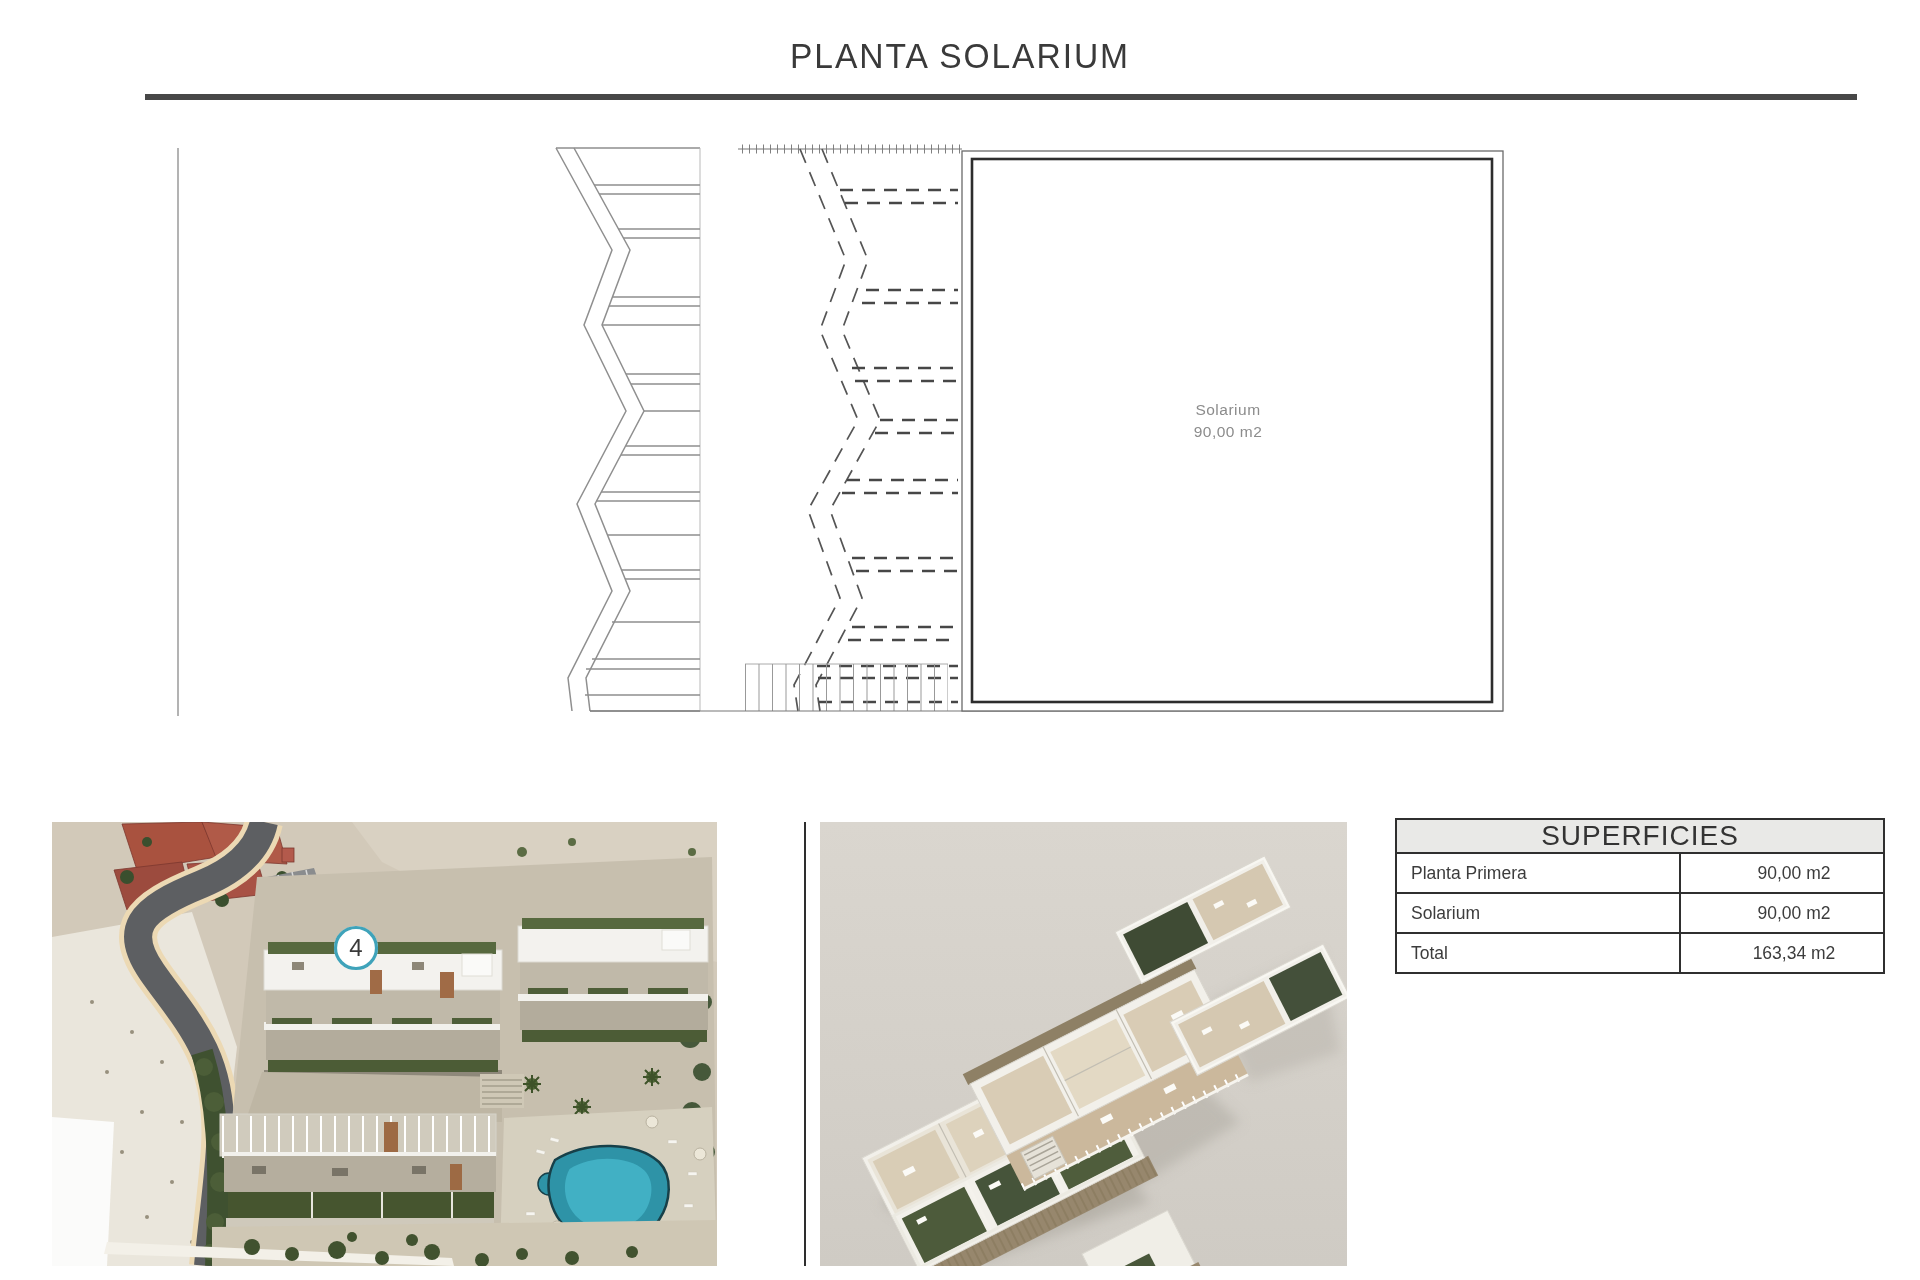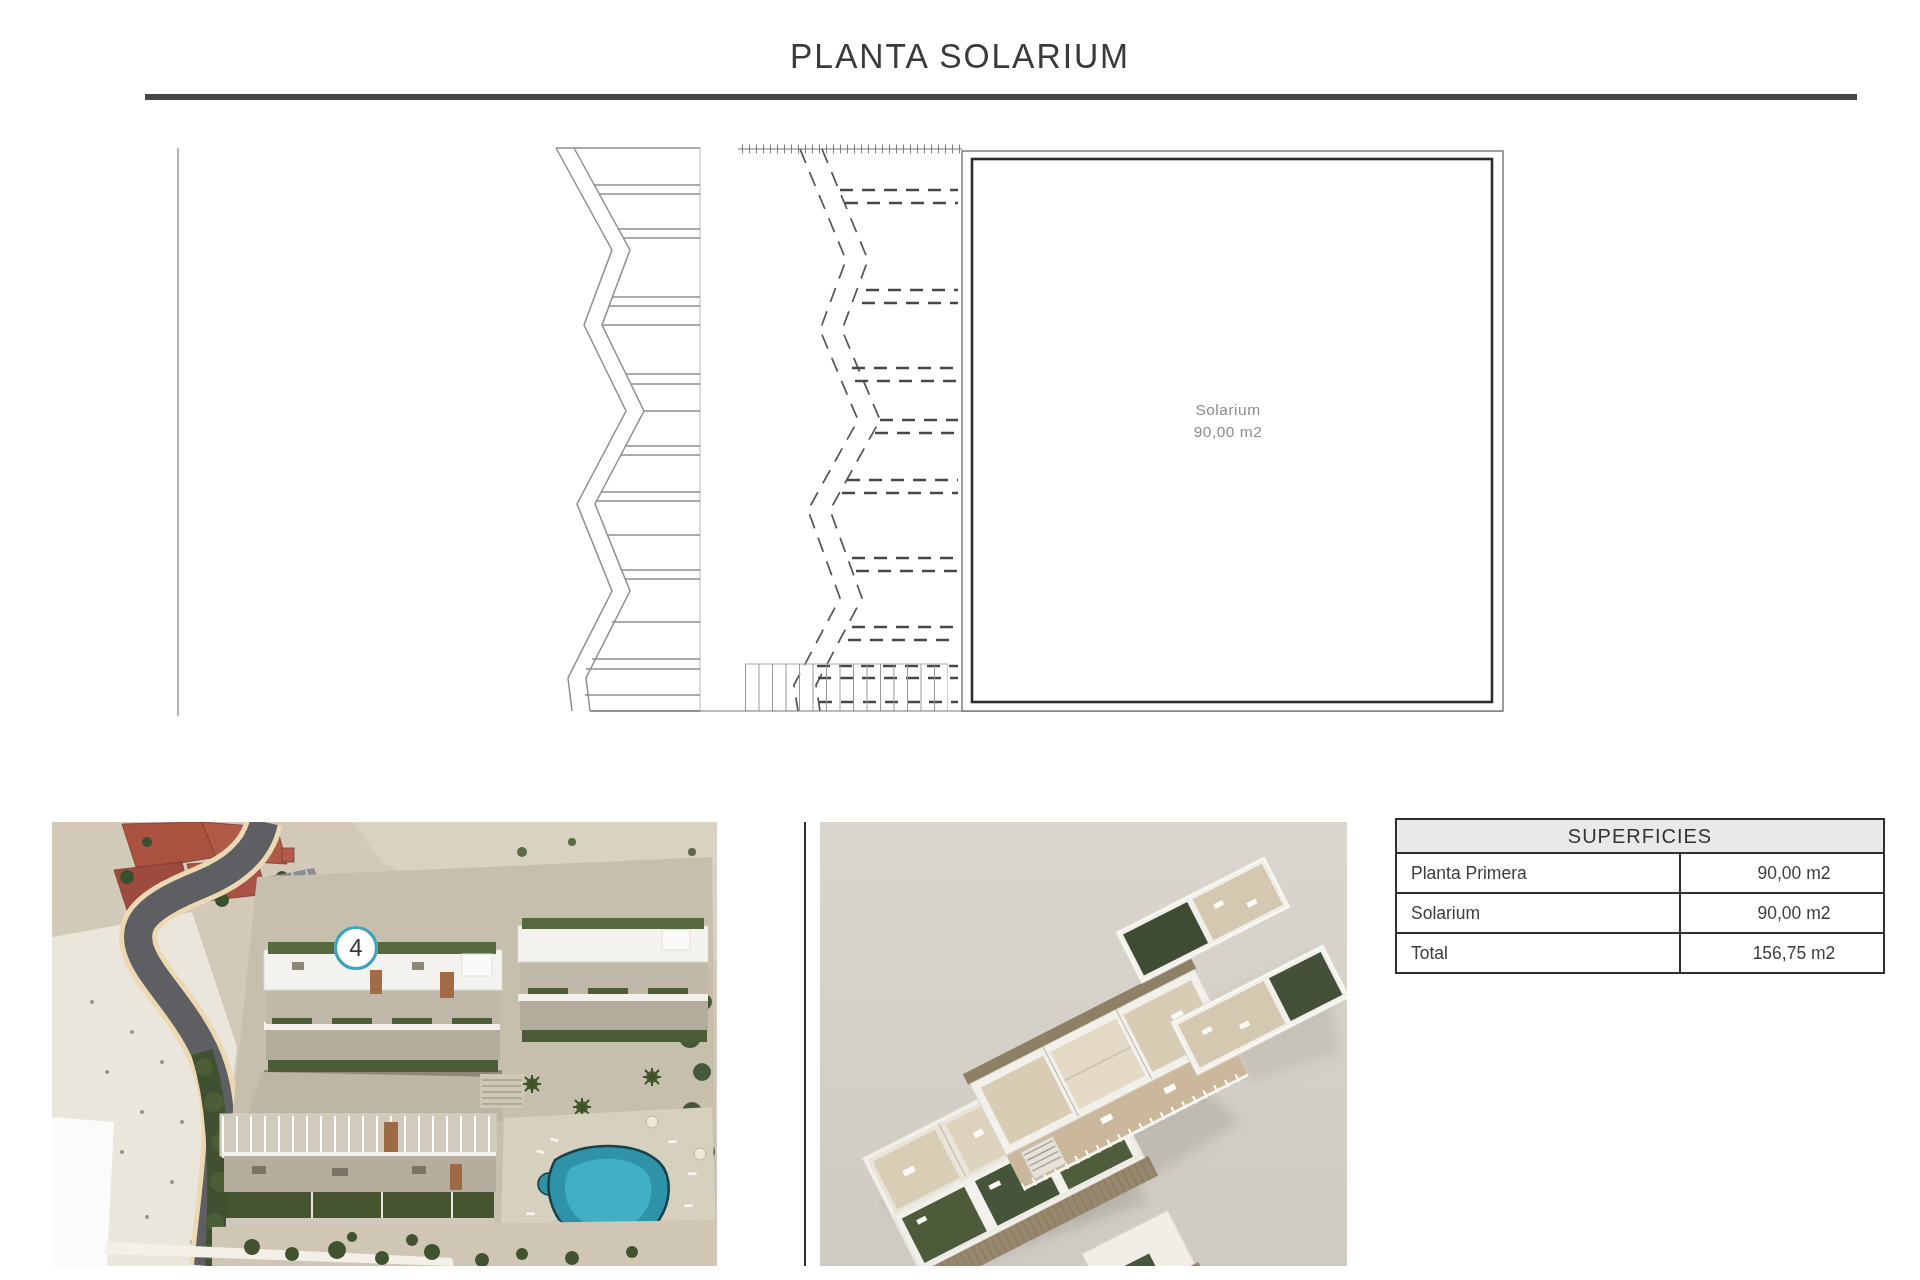--- a/index.html
+++ b/index.html
@@ -7,21 +7,21 @@
         font-family:"Liberation Sans",sans-serif;color:#3b3b3b;padding-left:35px;}
   .abs{position:absolute;}
   .page-title{top:36px;left:0;width:1920px;text-align:center;font-size:35px;font-weight:400;
               letter-spacing:2px;color:#3a3a3a;transform:scaleX(.96);}
   .title-rule{top:94px;left:145px;width:1712px;height:6px;background:#474747;}
   .img-divider{top:822px;left:804px;width:2px;height:444px;background:#2e2e2e;}
   
   .sup-table{top:818px;left:1395px;width:486px;border:2px solid #2f2f2f;background:#ffffff;
              font-size:17.5px;color:#3c3c3c;}
   .sup-header{height:32px;line-height:32px;text-align:center;background:#e9e9e7;
-              border-bottom:2px solid #2f2f2f;font-size:20px;letter-spacing:1px;color:#333;}
+              border-bottom:2px solid #2f2f2f;font-size:28px;letter-spacing:1px;color:#333;}
   .sup-row{display:flex;height:38px;border-bottom:2px solid #2f2f2f;gap:24px;}
   .sup-row:last-child{border-bottom:none;justify-content:flex-end;}
   .sup-label{width:268px;border-right:2px solid #2f2f2f;padding-left:14px;line-height:38px;}
   .sup-value{flex:1;text-align:center;line-height:38px;}
   svg text{font-family:"Liberation Sans",sans-serif;}
 </style>
 </head>
 <body>
 
 <div class="page">
@@ -357,17 +357,17 @@
     <div class="sup-row">
       <div class="sup-label">Planta Primera</div>
       <div class="sup-value">90,00 m2</div>
     </div>
     <div class="sup-row">
       <div class="sup-label">Solarium</div>
       <div class="sup-value">90,00 m2</div>
     </div>
     <div class="sup-row">
       <div class="sup-label">Total</div>
-      <div class="sup-value">156,75 m2</div>
+      <div class="sup-value">163,34 m2</div>
     </div>
   </div>
 
 </div>
 
 </body></html>

